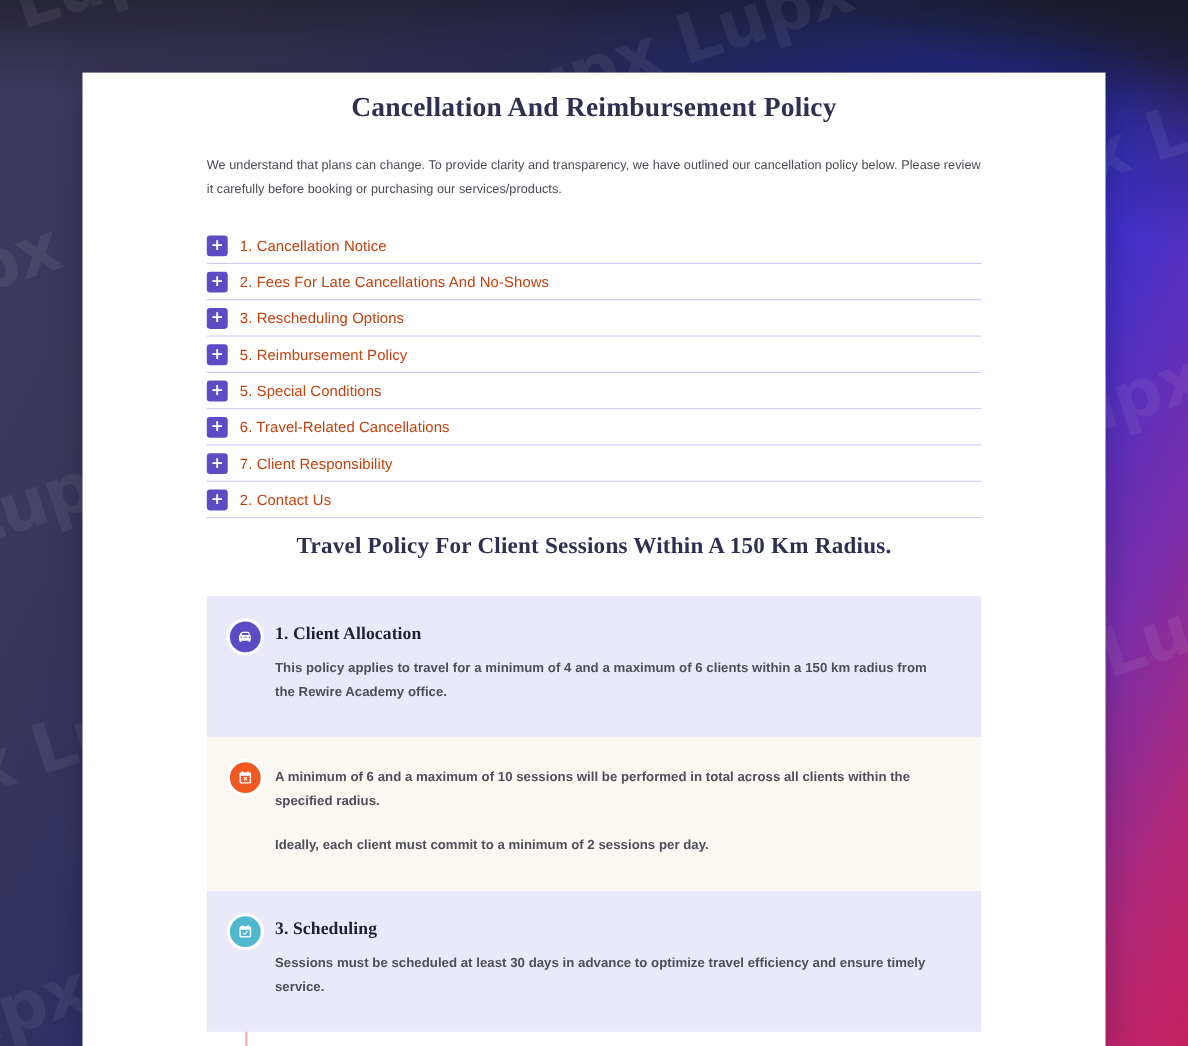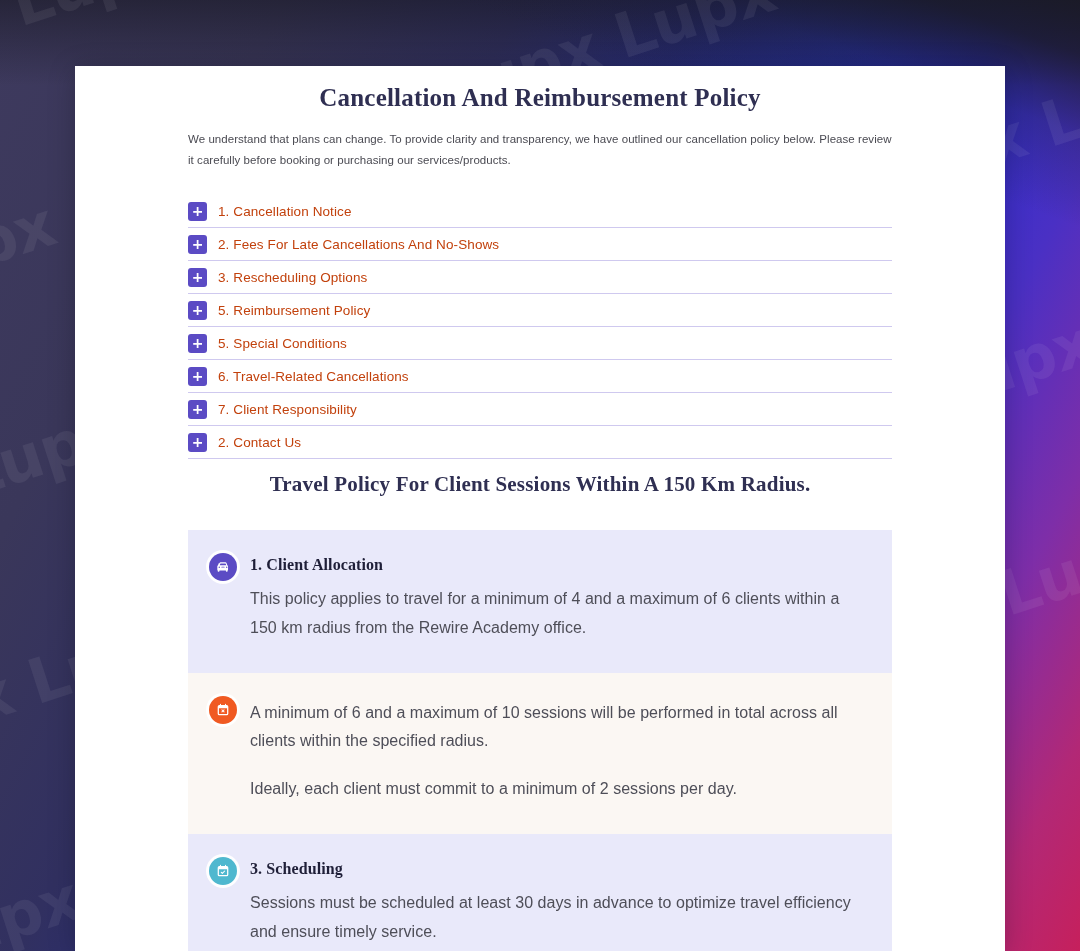--- a/index.html
+++ b/index.html
@@ -99,21 +99,21 @@
     text-align: center;
     letter-spacing: 0.2px;
     padding-top: 13px;
     line-height: 1.5;
   }
 
   .intro {
     font-size: 11.5px;
     color: #4a4a52;
     line-height: 1.85;
-    margin-top: 12px;
+    margin-top: 24px;
     letter-spacing: 0.05px;
   }
 
   .section-title {
     font-family: "Liberation Serif", serif;
     font-size: 21px;
     font-weight: 700;
     color: #2f2f52;
     text-align: center;
     margin-top: 13px;
@@ -202,24 +202,25 @@
 
   .tl-title {
     font-family: "Liberation Serif", serif;
     font-size: 16px;
     font-weight: 700;
     color: #1f1f38;
     letter-spacing: 0.1px;
     margin-bottom: 11px;
   }
   .tl-text {
-    font-size: 16px;
+    font-size: 12px;
     color: #4e4e58;
     line-height: 1.8;
     letter-spacing: 0.03px;
+    font-weight: bold;
   }
   .tl-text + .tl-text { margin-top: 19px; }
 </style>
 </head>
 <body>
 
 <div id="backdrop"></div>
 <div id="watermark">
     <span>Lupx  Lupx</span>
     <span>Lupx  Lupx</span>

